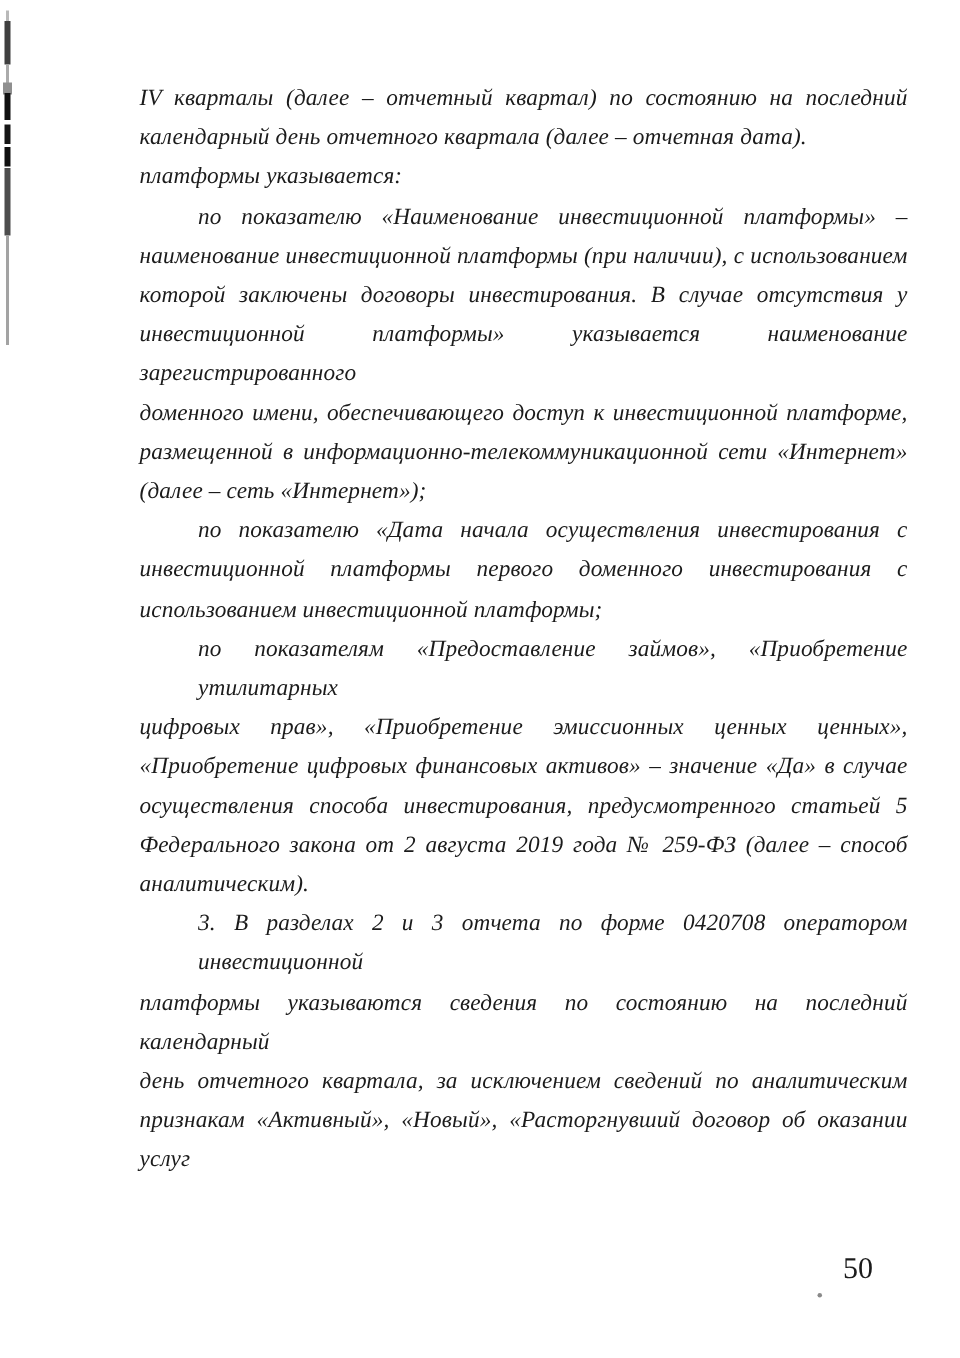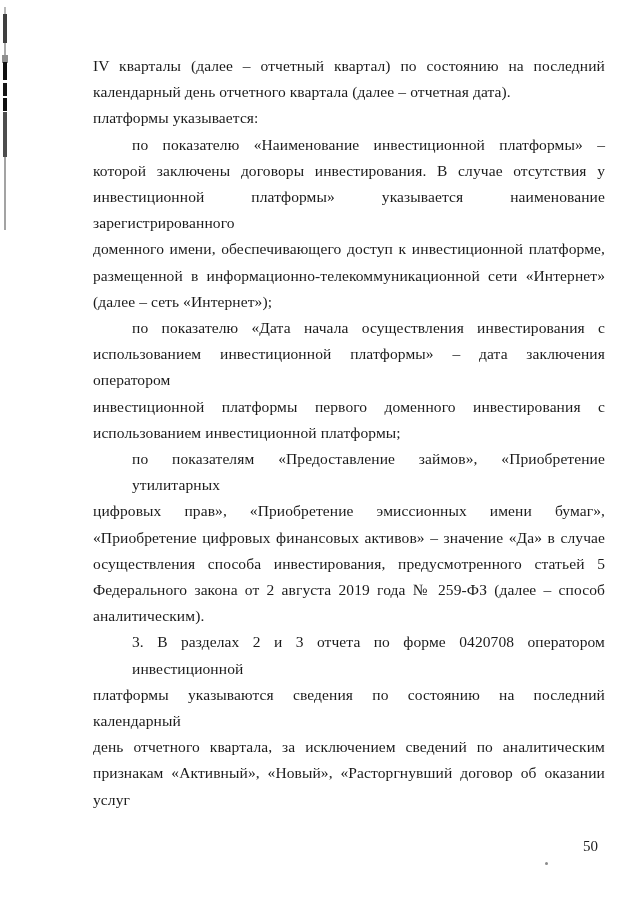--- a/index.html
+++ b/index.html
@@ -22,28 +22,29 @@
     top: 53px;
     width: 512px;
     font-size: 15.5px;
     line-height: 26.2px;
     letter-spacing: 0.1px;
   }
   .para { margin: 0; padding: 0; }
   .line {
     text-align: justify;
     text-align-last: justify;
+    font-style: italic;
   }
   .line.first-indent { padding-left: 39px; }
   .line.end { text-align-last: left; }
   .page-number {
     position: absolute;
     top: 837px;
-    right: 42px;
-    font-size: 15px;
+    right: 58px;
+    font-size: 20px;
     line-height: 18px;
     color: #1b1b1b;
   }
   
   .scan-mark { position: absolute; }
   .sm1 { left: 4px; top: 7px;   width: 2px; height: 8px;  background: #b9b9b9; }
   .sm2 { left: 3px; top: 14px;  width: 4px; height: 29px; background: #3f3f3f; }
   .sm3 { left: 4px; top: 43px;  width: 2px; height: 19px; background: #ababab; }
   .sm4 { left: 2px; top: 55px;  width: 6px; height: 8px;  background: #8f8f8f; }
   .sm5 { left: 3px; top: 62px;  width: 4px; height: 18px; background: #101010; }
@@ -81,35 +82,35 @@
   <div class="text-block" id="text-block">
       <div class="para">
         <div class="line">IV кварталы (далее – отчетный квартал) по состоянию на последний</div>
         <div class="line end">календарный день отчетного квартала (далее – отчетная дата).</div>
       </div>
       <div class="para">
         <div class="line end">платформы указывается:</div>
       </div>
       <div class="para">
         <div class="line first-indent">по показателю «Наименование инвестиционной платформы» –</div>
+        <div class="line">наименование инвестиционной платформы (при наличии), с использованием</div>
         <div class="line">которой заключены договоры инвестирования. В случае отсутствия у</div>
         <div class="line">инвестиционной платформы» указывается наименование зарегистрированного</div>
         <div class="line">доменного имени, обеспечивающего доступ к инвестиционной платформе,</div>
         <div class="line">размещенной в информационно-телекоммуникационной сети «Интернет»</div>
         <div class="line end">(далее – сеть «Интернет»);</div>
       </div>
       <div class="para">
         <div class="line first-indent">по показателю «Дата начала осуществления инвестирования с</div>
-        <div class="line">использованием инвестиционной платформы» – дата заключения оператором</div>
         <div class="line">инвестиционной платформы первого доменного инвестирования с</div>
         <div class="line end">использованием инвестиционной платформы;</div>
       </div>
       <div class="para">
         <div class="line first-indent">по показателям «Предоставление займов», «Приобретение утилитарных</div>
-        <div class="line">цифровых прав», «Приобретение эмиссионных имени бумаг»,</div>
+        <div class="line">цифровых прав», «Приобретение эмиссионных ценных ценных»,</div>
         <div class="line">«Приобретение цифровых финансовых активов» – значение «Да» в случае</div>
         <div class="line">осуществления способа инвестирования, предусмотренного статьей 5</div>
         <div class="line">Федерального закона от 2 августа 2019 года № 259-ФЗ (далее – способ</div>
         <div class="line end">аналитическим).</div>
       </div>
       <div class="para">
         <div class="line first-indent">3. В разделах 2 и 3 отчета по форме 0420708 оператором инвестиционной</div>
         <div class="line">платформы указываются сведения по состоянию на последний календарный</div>
         <div class="line">день отчетного квартала, за исключением сведений по аналитическим</div>
         <div class="line">признакам «Активный», «Новый», «Расторгнувший договор об оказании услуг</div>

